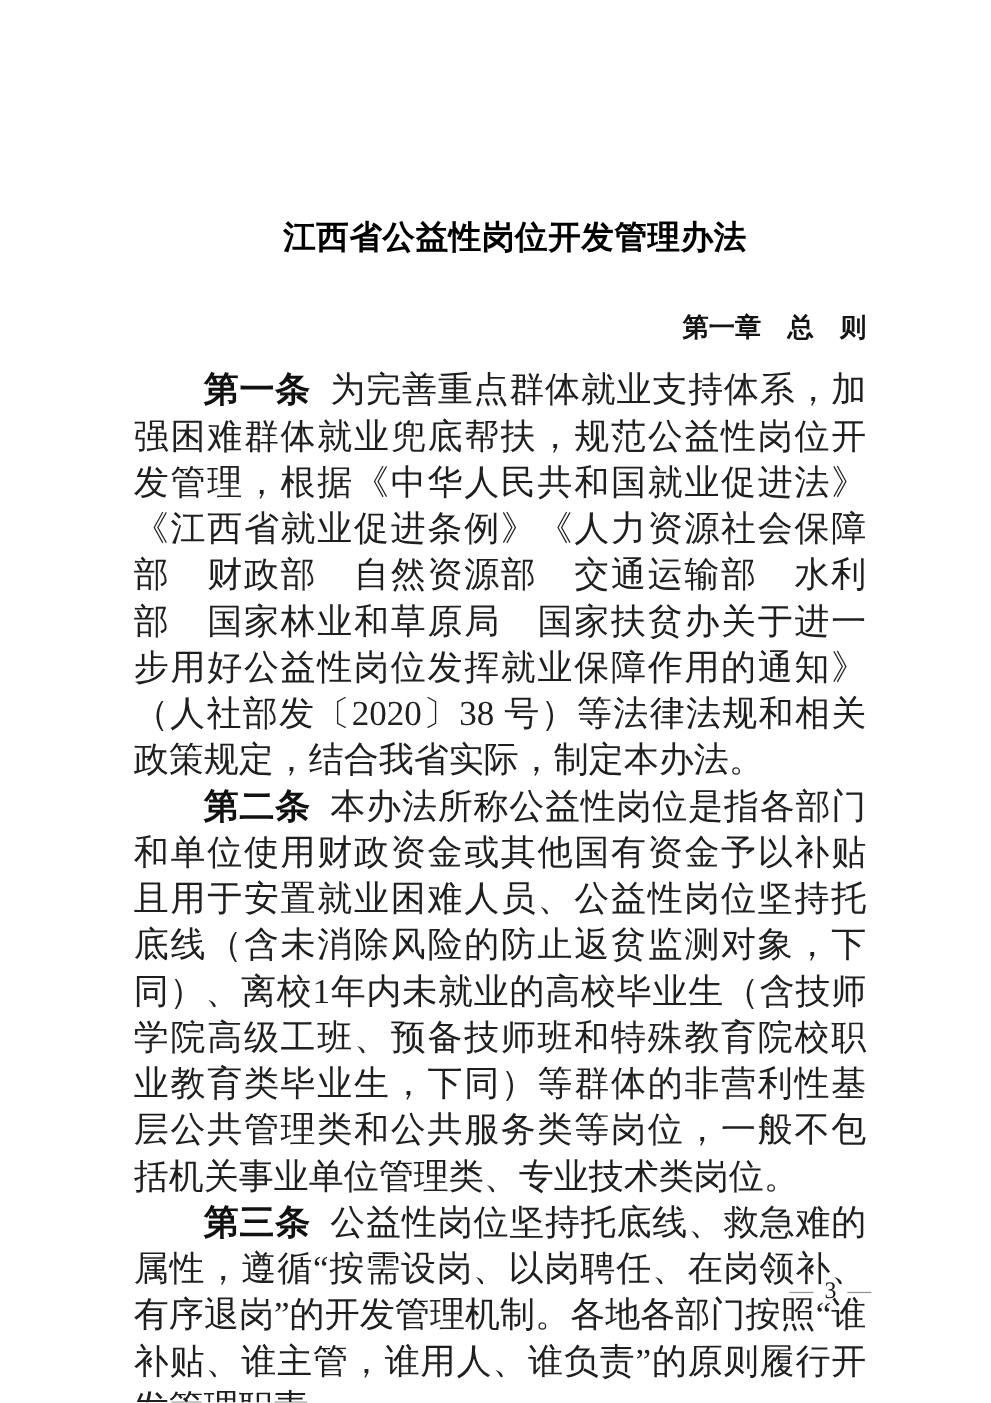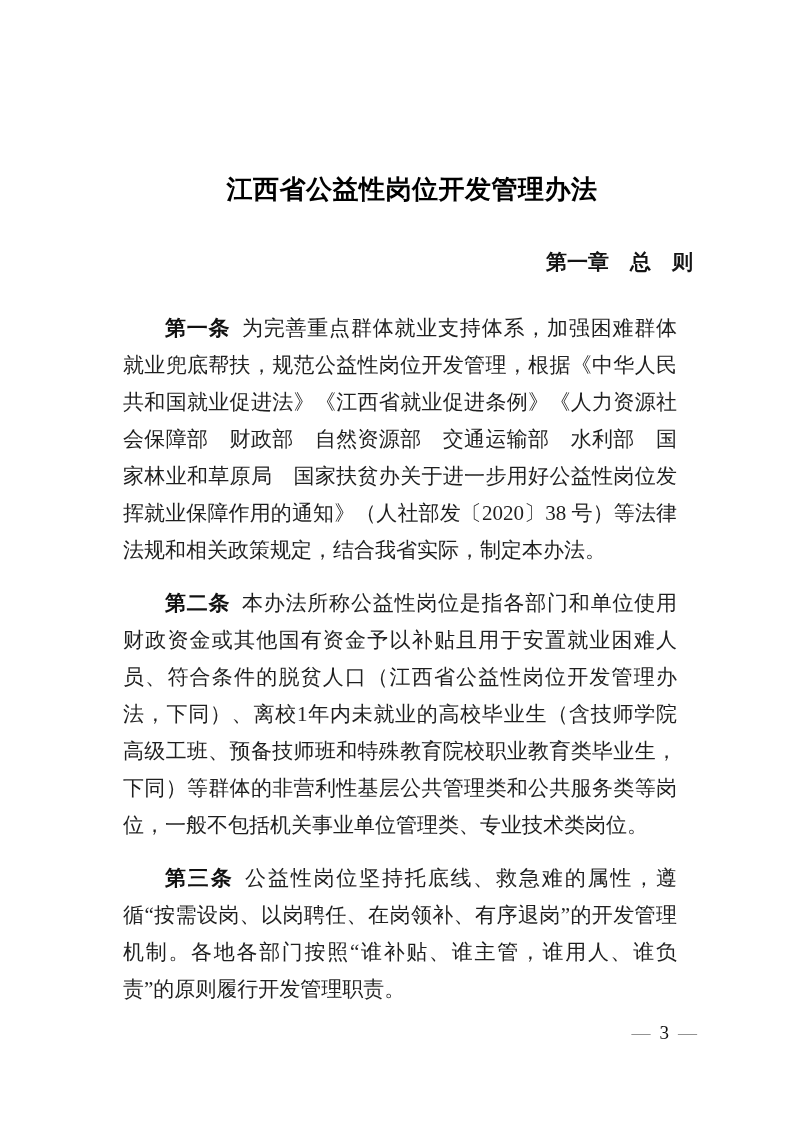--- a/index.html
+++ b/index.html
@@ -41,22 +41,22 @@
     color: #141414;
     font-family: "Liberation Sans", "DejaVu Sans", sans-serif;
   }
   .content {
     position: absolute;
     top: 294px;
     left: 107px;
     width: 586px;
   }
   .content p {
-    margin: 16px;
-    font-size: 21px;
+    margin: 0;
+    font-size: 28px;
     line-height: 37px;
     text-align: justify;
     text-indent: 2em;
     color: #1f1f1f;
   }
   .article-lead {
     font-weight: bold;
     margin-right: 0.55em;
     color: #111111;
   }
@@ -84,21 +84,21 @@
 <div class="page">
 
   <h1 class="title">江西省公益性岗位开发管理办法</h1>
 
   <h2 class="chapter">第一章　总　则</h2>
 
   <div class="content">
 
     <p><span class="article-lead">第一条</span><span>为完善重点群体就业支持体系，加强困难群体就业兜底帮扶，规范公益性岗位开发管理，根据《中华人民共和国就业促进法》《江西省就业促进条例》《人力资源社会保障部　财政部　自然资源部　交通运输部　水利部　国家林业和草原局　国家扶贫办关于进一步用好公益性岗位发挥就业保障作用的通知》（人社部发〔2020〕38 号）等法律法规和相关政策规定，结合我省实际，制定本办法。</span></p>
 
-    <p><span class="article-lead">第二条</span><span>本办法所称公益性岗位是指各部门和单位使用财政资金或其他国有资金予以补贴且用于安置就业困难人员、符合条件的脱贫人口（江西省公益性岗位开发管理办法，下同）、离校1年内未就业的高校毕业生（含技师学院高级工班、预备技师班和特殊教育院校职业教育类毕业生，下同）等群体的非营利性基层公共管理类和公共服务类等岗位，一般不包括机关事业单位管理类、专业技术类岗位。</span></p>
+    <p><span class="article-lead">第二条</span><span>本办法所称公益性岗位是指各部门和单位使用财政资金或其他国有资金予以补贴且用于安置就业困难人员、公益性岗位坚持托底线（含未消除风险的防止返贫监测对象，下同）、离校1年内未就业的高校毕业生（含技师学院高级工班、预备技师班和特殊教育院校职业教育类毕业生，下同）等群体的非营利性基层公共管理类和公共服务类等岗位，一般不包括机关事业单位管理类、专业技术类岗位。</span></p>
 
     <p><span class="article-lead">第三条</span><span>公益性岗位坚持托底线、救急难的属性，遵循“按需设岗、以岗聘任、在岗领补、有序退岗”的开发管理机制。各地各部门按照“谁补贴、谁主管，谁用人、谁负责”的原则履行开发管理职责。</span></p>
 
   </div>
 
   <div class="footer">
     <span class="dash">—</span><span class="num">3</span><span class="dash">—</span>
   </div>
 
 </div>

